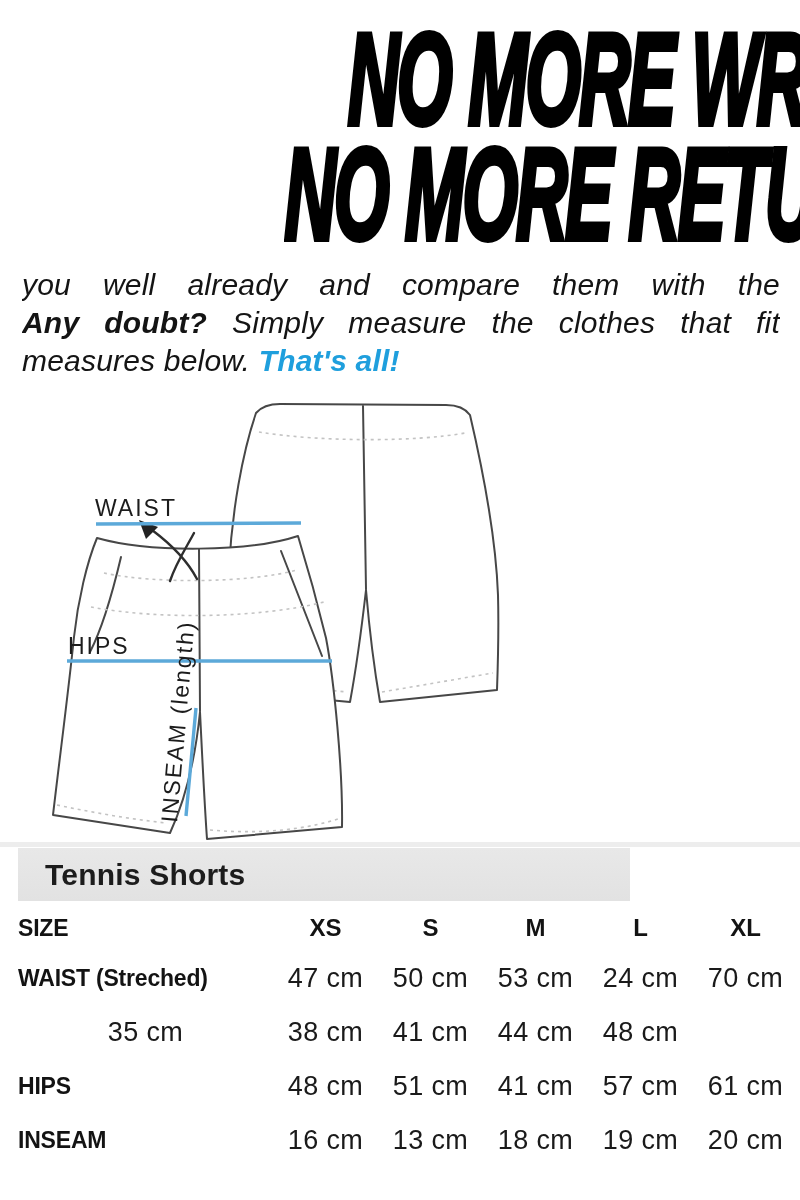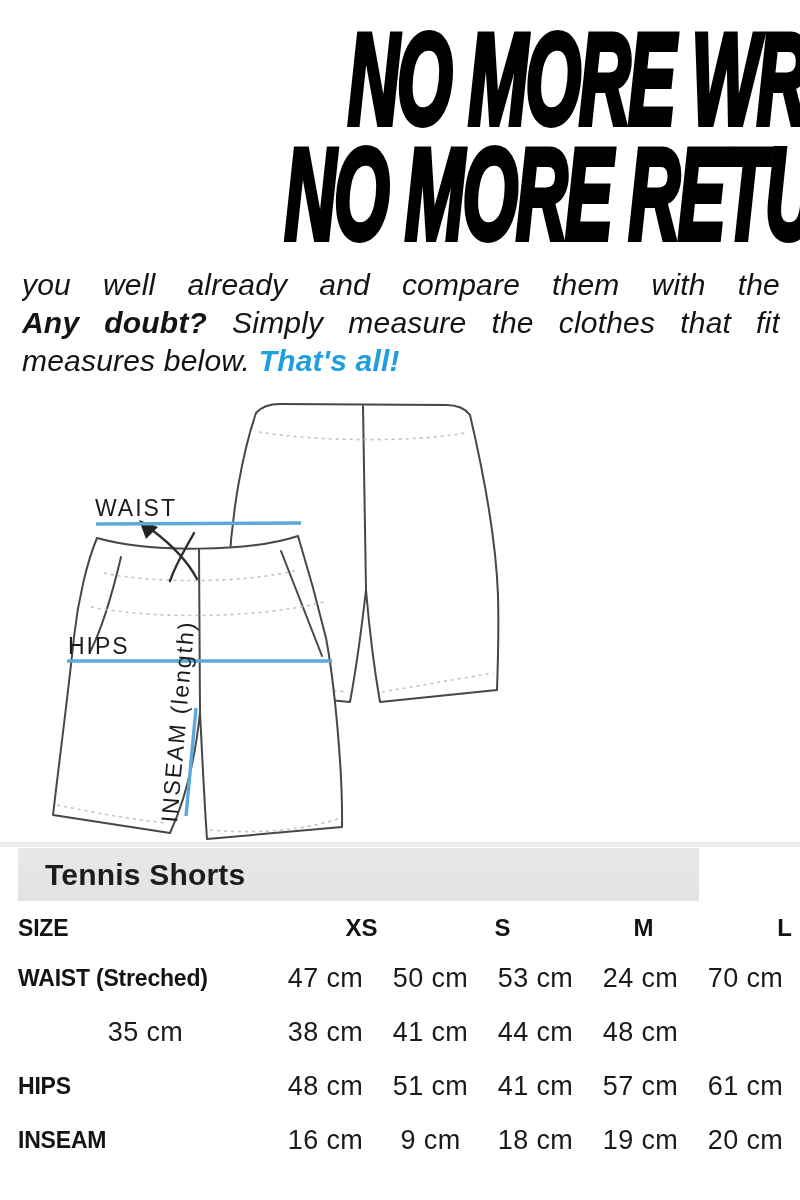--- a/index.html
+++ b/index.html
@@ -30,32 +30,32 @@
   .highlight{font-weight:bold;}
 
   
   .diagram{position:absolute;top:390px;left:0;width:800px;height:458px;}
   .diagram svg{display:block;width:800px;height:458px;}
   .diagram text{font-family:"Liberation Sans",sans-serif;}
   .diagram-edge{position:absolute;left:0;top:842px;width:800px;height:5px;background:#ededed;}
 
   
   .size-bar{
-    position:absolute;left:18px;top:848px;width:681px;height:53px;box-sizing:border-box;
+    position:absolute;left:18px;top:848px;width:612px;height:53px;box-sizing:border-box;
     background:linear-gradient(180deg,#e8e8e8 0%,#e0e0e1 70%,#dadadb 100%);
     display:flex;align-items:center;padding-left:27px;
   }
   .size-bar-title{font-size:30px;font-weight:bold;color:#1c1c1c;letter-spacing:.2px;}
 
   .size-table{position:absolute;left:18px;top:905px;width:780px;}
   .trow{
     display:grid;grid-template-columns:255px 105px 105px 105px 105px 105px;
     align-items:center;height:54px;
   }
-  .trow.thead{height:46px;gap:36px;}
+  .trow.thead{height:46px;}
   .tl{font-weight:bold;font-size:23px;color:#131313;letter-spacing:-.2px;}
   .th{font-weight:bold;font-size:24px;color:#131313;text-align:center;}
   .tv{font-size:27px;color:#1a1a1a;text-align:center;letter-spacing:.4px;}
 </style>
 </head>
 <body>
 
 <div class="page">
 
   <div class="headline">
@@ -154,20 +154,20 @@
       <span class="tl">HIPS</span>
       <span class="tv">48 cm</span>
       <span class="tv">51 cm</span>
       <span class="tv">41 cm</span>
       <span class="tv">57 cm</span>
       <span class="tv">61 cm</span>
     </div>
     <div class="trow">
       <span class="tl">INSEAM</span>
       <span class="tv">16 cm</span>
-      <span class="tv">9 cm</span>
+      <span class="tv">13 cm</span>
       <span class="tv">18 cm</span>
       <span class="tv">19 cm</span>
       <span class="tv">20 cm</span>
     </div>
   </div>
 
 </div>
 
 </body></html>

